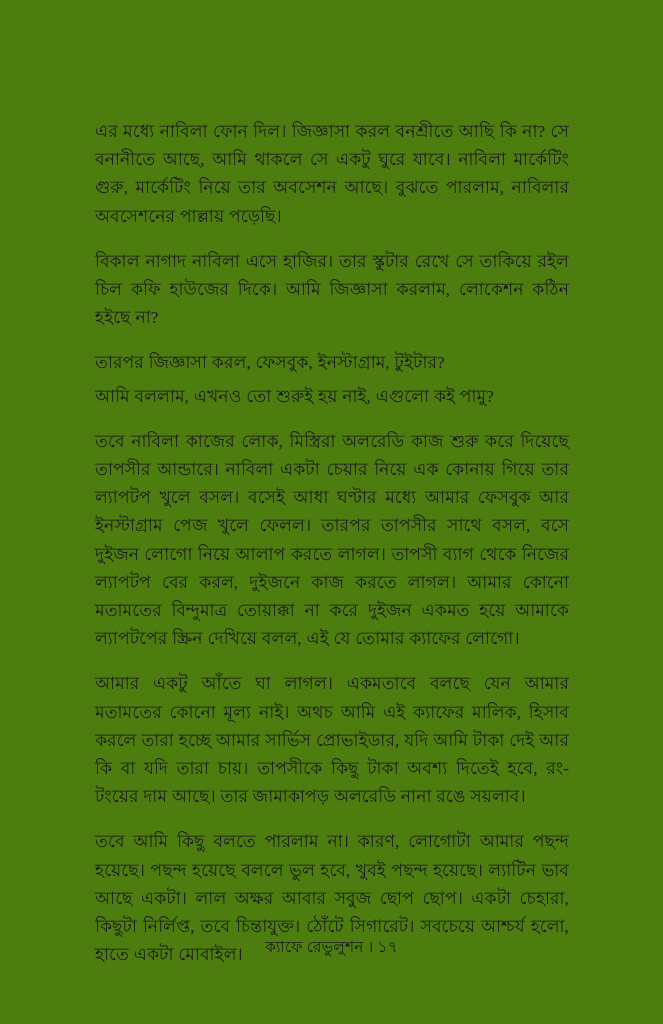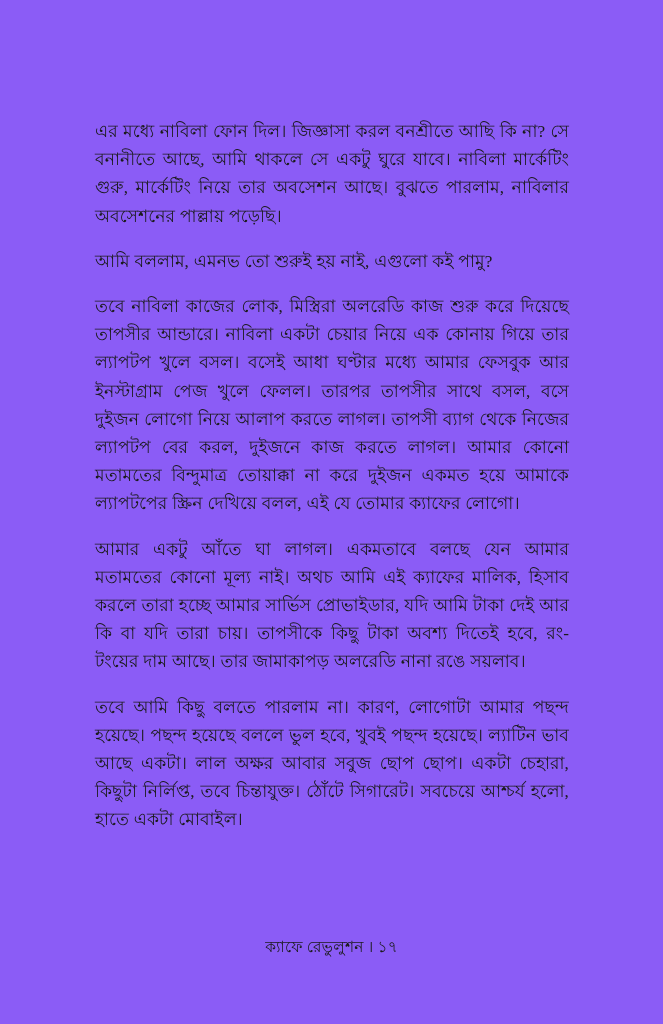--- a/index.html
+++ b/index.html
@@ -59,26 +59,28 @@
     font-family: "Liberation Serif", "DejaVu Serif", serif;
     font-size: 15.4px;
     line-height: 22px;
     color: #1a1a1a;
     letter-spacing: 0.2px;
   }
 </style>
 </head>
 <body style="background: rgb(255, 255, 255);">
 
-<div class="page" style="background: #8b5cf6; color: rgb(26, 26, 26);">
+<div class="page" style="background: #4d7c0f; color: rgb(26, 26, 26);">
 
   <div class="text-column">
 
     <p class="para">এর মধ্যে নাবিলা ফোন দিল। জিজ্ঞাসা করল বনশ্রীতে আছি কি না? সে বনানীতে আছে, আমি থাকলে সে একটু ঘুরে যাবে। নাবিলা মার্কেটিং গুরু, মার্কেটিং নিয়ে তার অবসেশন আছে। বুঝতে পারলাম, নাবিলার অবসেশনের পাল্লায় পড়েছি।</p>
-    <p class="para tight">আমি বললাম, এমনভ তো শুরুই হয় নাই, এগুলো কই পামু?</p>
+    <p class="para">বিকাল নাগাদ নাবিলা এসে হাজির। তার স্কুটার রেখে সে তাকিয়ে রইল চিল কফি হাউজের দিকে। আমি জিজ্ঞাসা করলাম, লোকেশন কঠিন হইছে না?</p>
+    <p class="para tight">তারপর জিজ্ঞাসা করল, ফেসবুক, ইনস্টাগ্রাম, টুইটার?</p>
+    <p class="para tight">আমি বললাম, এখনও তো শুরুই হয় নাই, এগুলো কই পামু?</p>
     <p class="para">তবে নাবিলা কাজের লোক, মিস্ত্রিরা অলরেডি কাজ শুরু করে দিয়েছে তাপসীর আন্ডারে। নাবিলা একটা চেয়ার নিয়ে এক কোনায় গিয়ে তার ল্যাপটপ খুলে বসল। বসেই আধা ঘণ্টার মধ্যে আমার ফেসবুক আর ইনস্টাগ্রাম পেজ খুলে ফেলল। তারপর তাপসীর সাথে বসল, বসে দুইজন লোগো নিয়ে আলাপ করতে লাগল। তাপসী ব্যাগ থেকে নিজের ল্যাপটপ বের করল, দুইজনে কাজ করতে লাগল। আমার কোনো মতামতের বিন্দুমাত্র তোয়াক্কা না করে দুইজন একমত হয়ে আমাকে ল্যাপটপের স্ক্রিন দেখিয়ে বলল, এই যে তোমার ক্যাফের লোগো।</p>
     <p class="para">আমার একটু আঁতে ঘা লাগল। একমতাবে বলছে যেন আমার মতামতের কোনো মূল্য নাই। অথচ আমি এই ক্যাফের মালিক, হিসাব করলে তারা হচ্ছে আমার সার্ভিস প্রোভাইডার, যদি আমি টাকা দেই আর কি বা যদি তারা চায়। তাপসীকে কিছু টাকা অবশ্য দিতেই হবে, রং-টংয়ের দাম আছে। তার জামাকাপড় অলরেডি নানা রঙে সয়লাব।</p>
     <p class="para">তবে আমি কিছু বলতে পারলাম না। কারণ, লোগোটা আমার পছন্দ হয়েছে। পছন্দ হয়েছে বললে ভুল হবে, খুবই পছন্দ হয়েছে। ল্যাটিন ভাব আছে একটা। লাল অক্ষর আবার সবুজ ছোপ ছোপ। একটা চেহারা, কিছুটা নির্লিপ্ত, তবে চিন্তাযুক্ত। ঠোঁটে সিগারেট। সবচেয়ে আশ্চর্য হলো, হাতে একটা মোবাইল।</p>
 
   </div>
 
   <div class="footer">
     <span>ক্যাফে রেভুলুশন । ১৭</span>
   </div>
 

